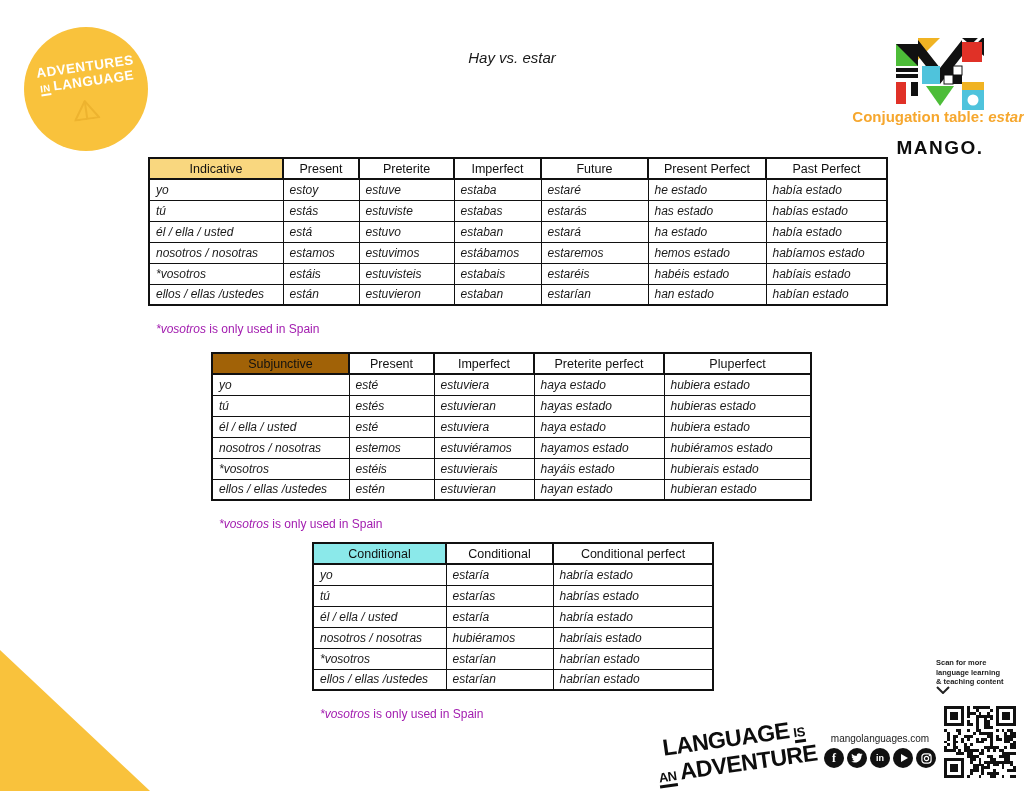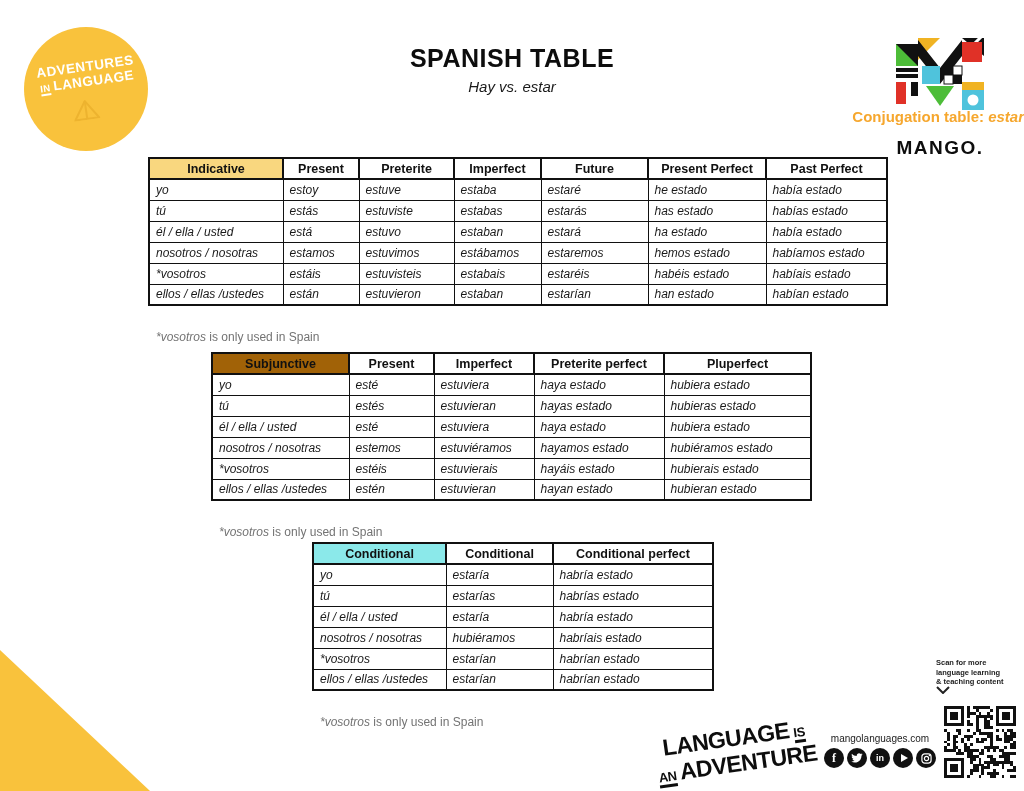--- a/index.html
+++ b/index.html
@@ -32,24 +32,24 @@
   
   .mango { position:absolute; left:890px; top:38px; width:100px; text-align:center; }
   .mango-word { margin-top:23px; font-size:19px; font-weight:900; letter-spacing:1.5px; color:#0d0d0d; }
   
   .table-block { position:absolute; }
   table.conj { border-collapse:collapse; table-layout:fixed; }
   table.conj th, table.conj td {
     border:1.6px solid #111; font-size:12px; height:21px; padding:1px 6px;
     overflow:hidden; white-space:nowrap;
   }
-  table.conj th { font-weight:bold; text-align:center; border-width:2px; font-size:12.5px; }
+  table.conj th { font-weight:normal; text-align:center; border-width:2px; font-size:12.5px; }
   table.conj td { font-style:italic; text-align:left; color:#1a1a1a; }
   table.conj { border:2.5px solid #111; }
-  .footnote { margin-top:24px; font-size:12px; color:#737373; }
+  .footnote { margin-top:16px; font-size:12px; color:#a21caf; }
   .footnote .it { font-style:italic; }
   .fn1 { margin-left:8px; }
   
   .corner-triangle {
     position:absolute; left:0; top:650px; width:150px; height:141px;
     background:#F9C23C; clip-path: polygon(0 0, 0 100%, 100% 100%);
   }
   
   .tagline { position:absolute; left:664px; top:726px; transform:rotate(-8deg);
     font-weight:900; color:#0d0d0d; line-height:22px; letter-spacing:-.5px; white-space:nowrap; }
@@ -78,21 +78,20 @@
     <div class="badge-line1">ADVENTURES</div>
     <div class="badge-line2"><span class="badge-in">IN</span><span>LANGUAGE</span></div>
   </div>
   <svg class="badge-tent" width="26" height="20" viewBox="0 0 26 20">
     <polygon points="13,1 25,19 1,19" fill="none" stroke="#EDB32F" stroke-width="2"></polygon>
     <line x1="13" y1="1" x2="13" y2="19" stroke="#EDB32F" stroke-width="2"></line>
   </svg>
 </div>
 
 <div class="doc-header">
-  <div class="doc-title">SPANISH TABLE</div>
   <div class="doc-subtitle">Hay vs. estar</div>
 </div>
 <div class="conj-label"><span>Conjugation table: </span><span class="verb">estar</span></div>
 
 <div class="mango">
   <svg width="88" height="72" viewBox="0 0 88 72">
     <rect x="0" y="6" width="22" height="22" fill="#4DBD38"></rect>
     <polygon points="0,6 22,6 22,28" fill="#111"></polygon>
     <rect x="0" y="30" width="22" height="4" fill="#111"></rect>
     <rect x="0" y="36" width="22" height="4" fill="#111"></rect>

